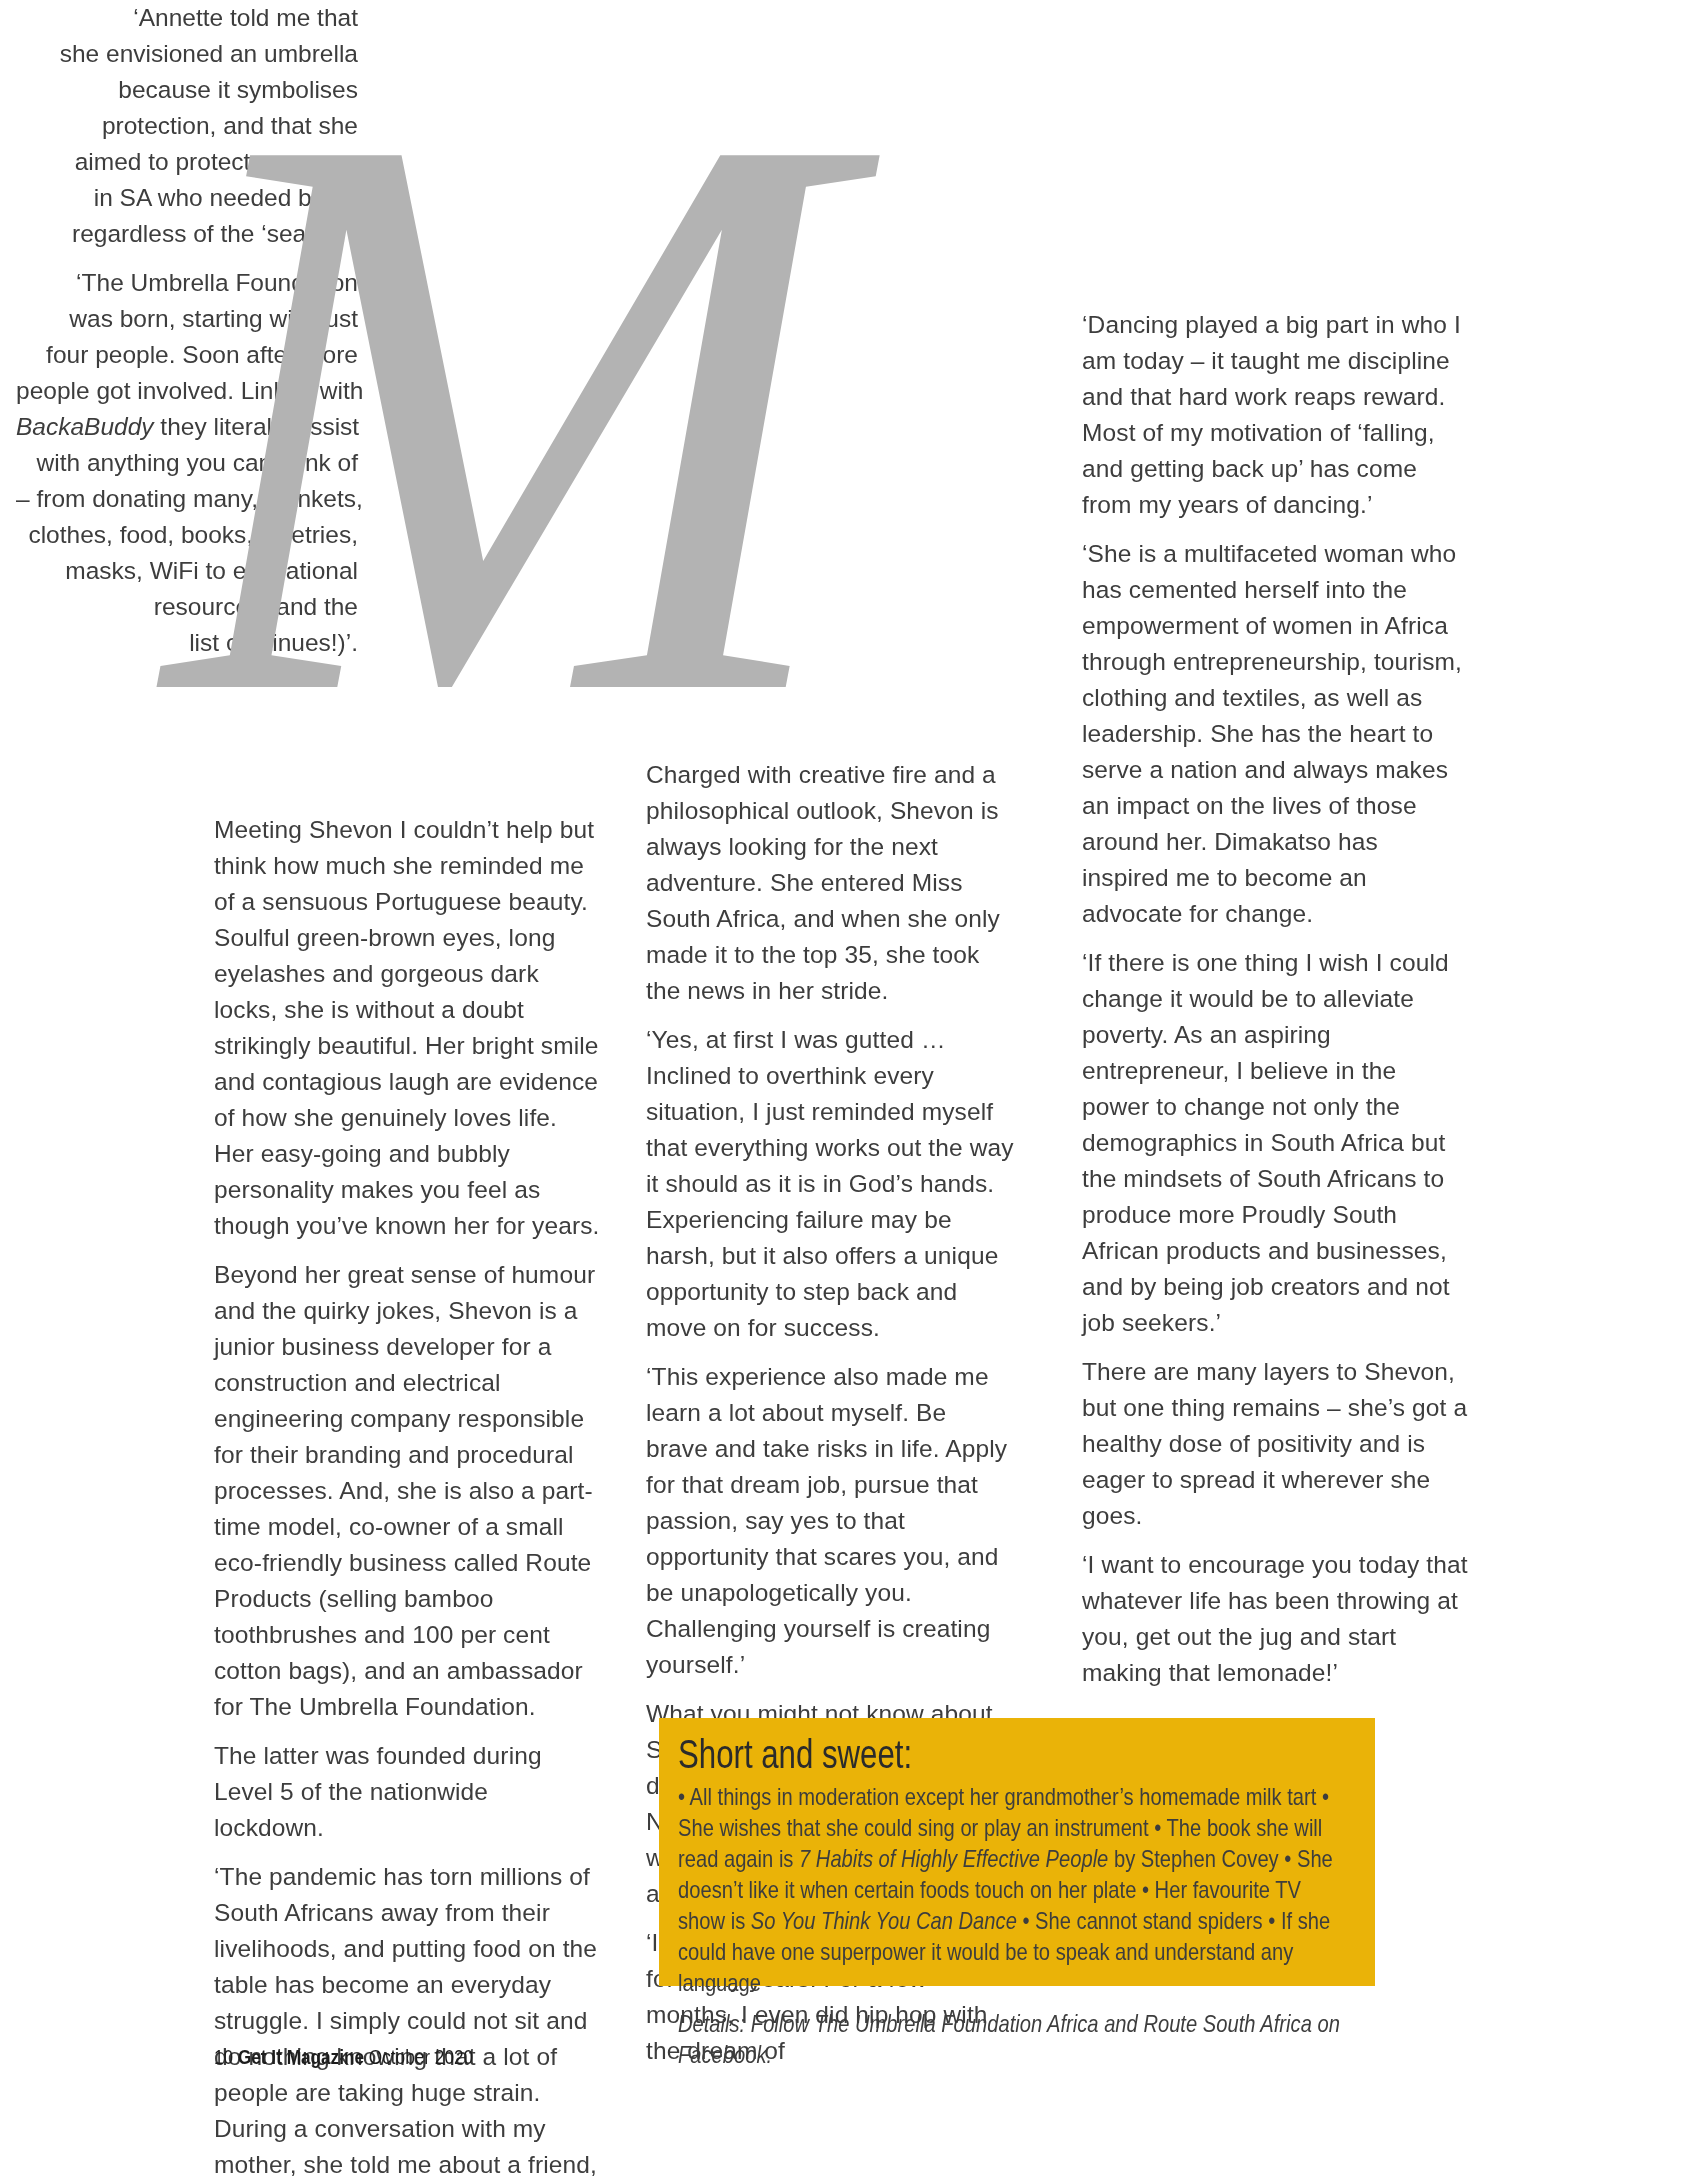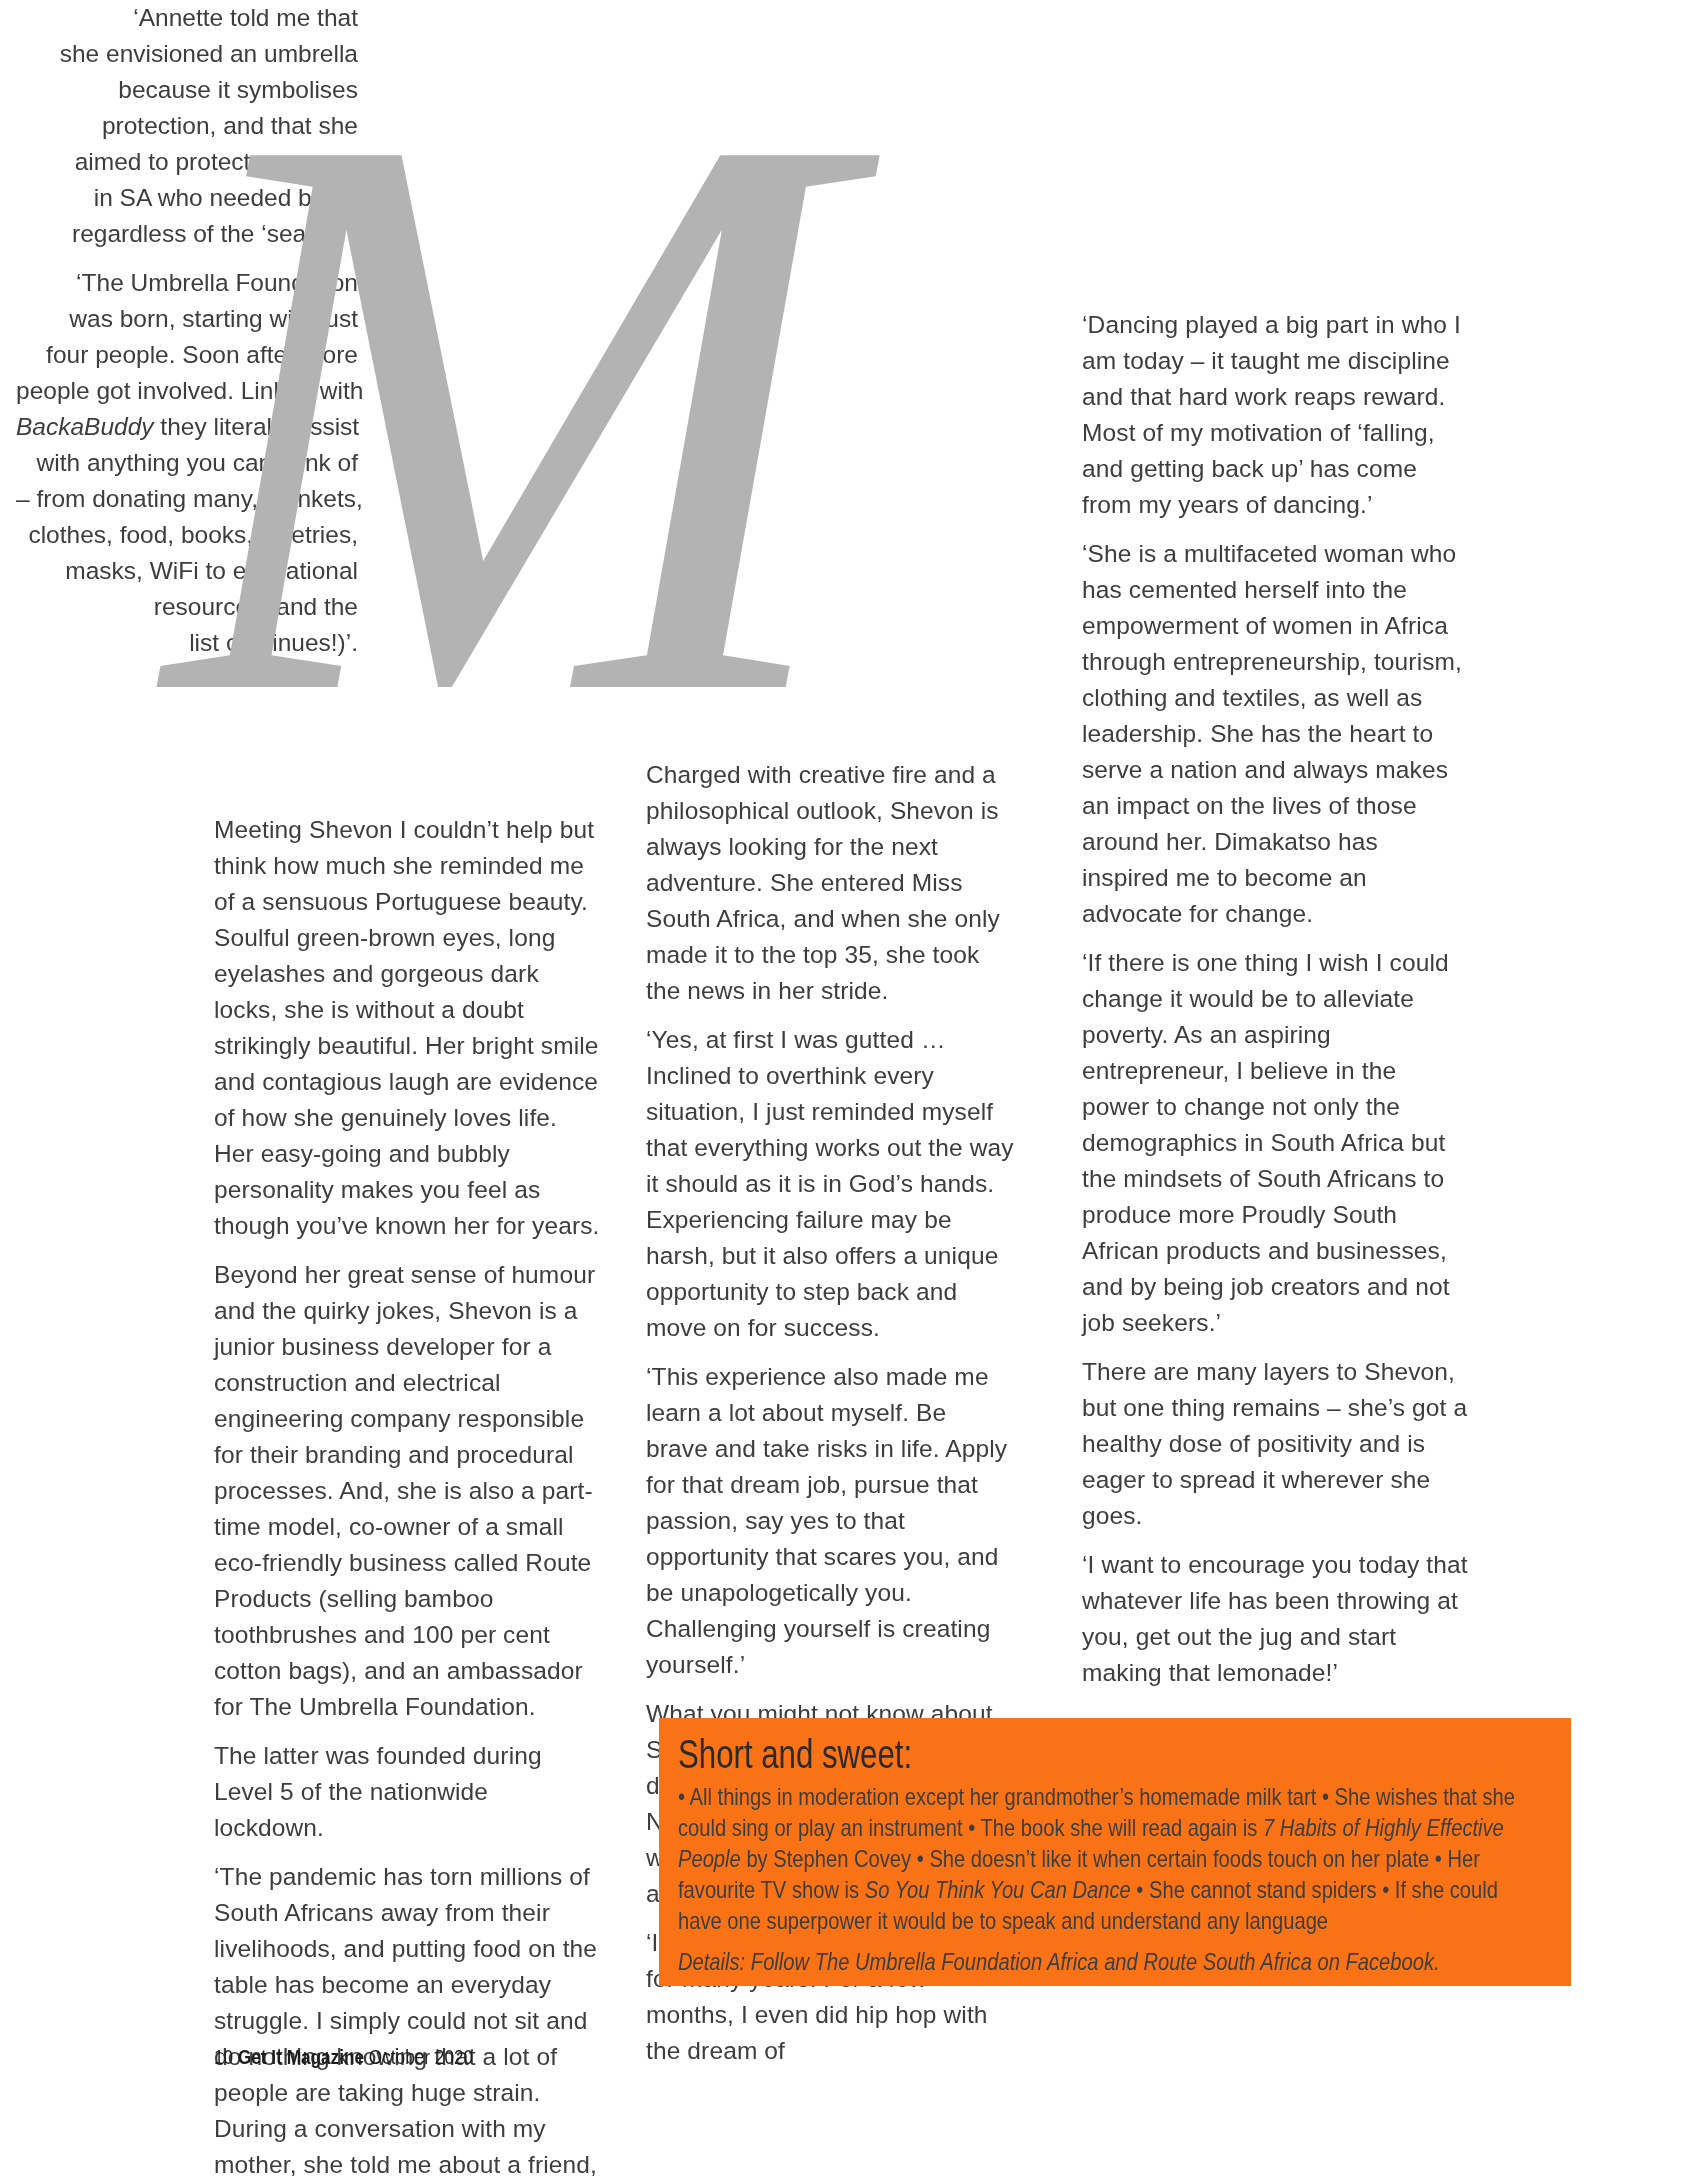--- a/index.html
+++ b/index.html
@@ -98,23 +98,23 @@
     width: 388px;
   }
 
   .it { font-style: italic; }
 
   
   #sweetbox {
     position: absolute;
     left: 659px;
     top: 1718px;
-    width: 912px;
+    width: 716px;
     height: 268px;
-    background: #f97316;
+    background: #eab308;
     box-sizing: border-box;
     padding: 13px 18.5px 9.2px 18.5px;
     z-index: 4;
   }
   #sweet-title {
     font-family: "Liberation Sans Narrow", "Liberation Sans", sans-serif;
     font-size: 40px;
     line-height: 46px;
     font-weight: 400;
     color: #2b2b2b;

